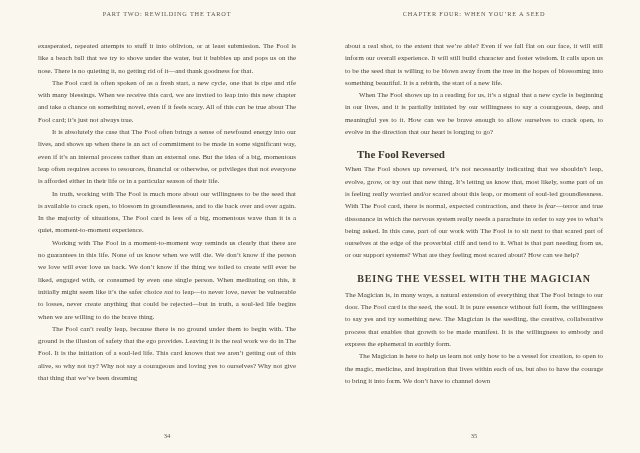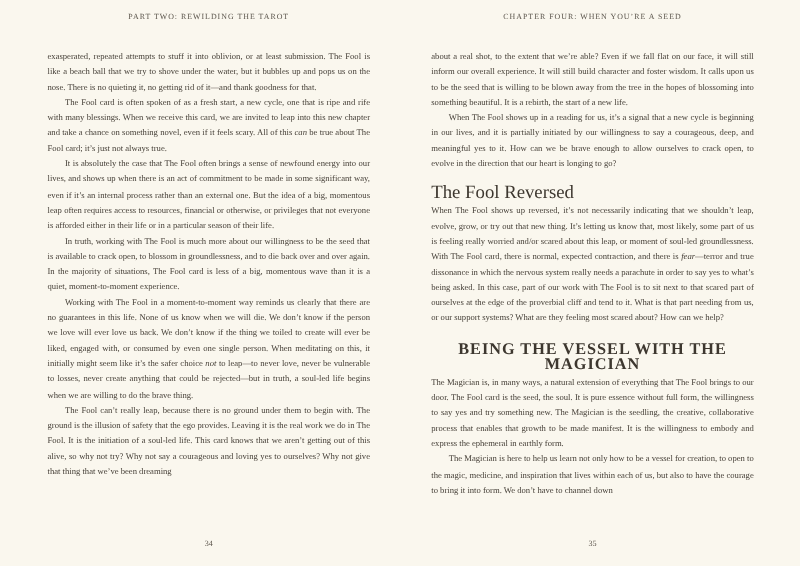--- a/index.html
+++ b/index.html
@@ -24,28 +24,28 @@
   .body-text { position:absolute; top:40px; left:0; right:0; }
   p.para {
     margin:0;
     font-size:6.9px;
     line-height:12.3px;
     text-align:justify;
     hyphens:auto;
   }
   p.para.indent { text-indent:14px; }
   .subheading {
-    font-size:15px;
+    font-size:11px;
     line-height:12px;
-    margin:10px 0 3px 0;
+    margin:10px 0 3px 12px;
     color:#3d372f;
-    font-weight:normal;
+    font-weight:bold;
   }
   .section-heading {
-    font-size:13px;
+    font-size:10px;
     line-height:12px;
     font-weight:bold;
     letter-spacing:0.8px;
     text-align:center;
     margin:11px 0 4px 0;
     color:#3d372f;
   }
   .page-number {
     position:absolute; bottom:14px; left:0; right:0;
     text-align:center;

